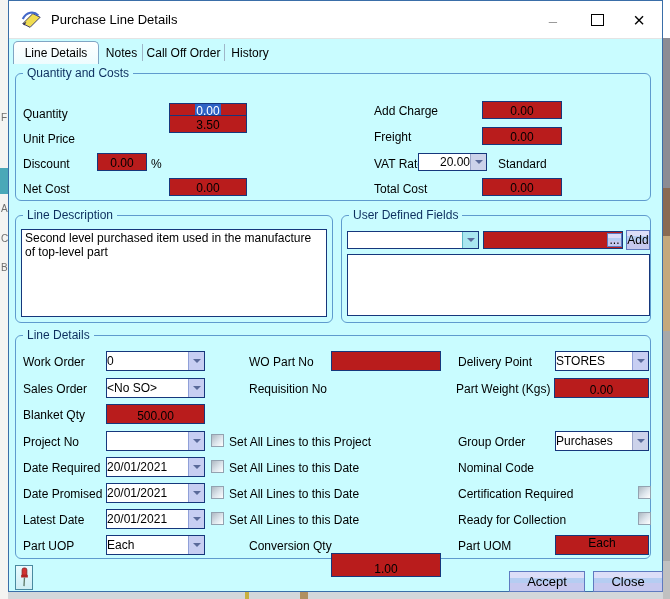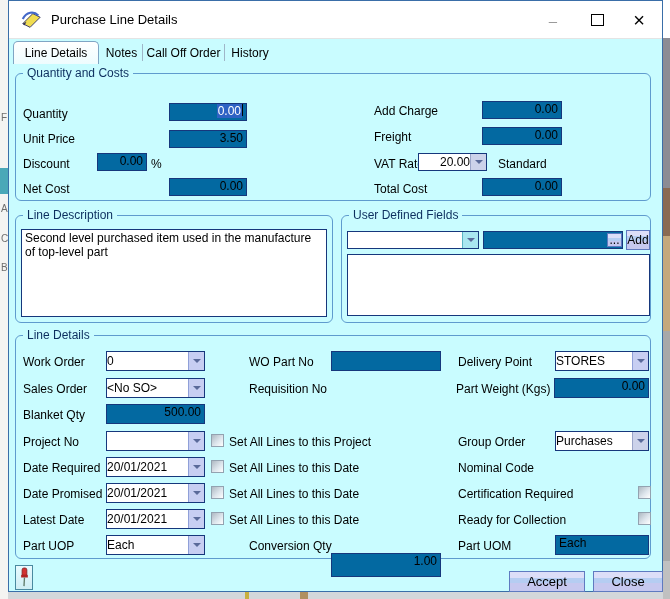--- a/index.html
+++ b/index.html
@@ -30,21 +30,21 @@
   .tab{position:absolute;display:flex;align-items:center;justify-content:center;font-size:12px;color:#000;box-sizing:border-box;}
   .tab.active{left:4px;top:40px;width:86px;height:23px;background:linear-gradient(#ffffff,#eefcfe);border:1px solid #7fa5c4;border-bottom:none;border-radius:5px 5px 0 0;z-index:2;}
   .tab.inactive{top:43px;height:17px;}
   .tab.sep{border-right:1px solid #9fb6c8;}
 
   
   .gbox{position:absolute;border:1px solid #5f9bce;border-radius:6px;box-sizing:border-box;}
   .legend{position:absolute;font-size:12px;color:#0d2f5f;background:#c9fcff;padding:0 4px;white-space:nowrap;}
 
   .lbl{position:absolute;font-size:12px;color:#000;white-space:nowrap;}
-  .inp{position:absolute;height:18px;background:#0369a1;border:1px solid #16377c;box-sizing:border-box;display:flex;align-items:flex-start;padding:0 3px;font-size:12px;color:#000;}
+  .inp{position:absolute;height:18px;background:#b91c1c;border:1px solid #16377c;box-sizing:border-box;display:flex;align-items:center;padding:0 3px;font-size:12px;color:#000;flex-direction:column;}
   .inp.num{justify-content:flex-end;}
   .selval{background:#2e62c4;color:#fff;padding:0 1px;}
   .caret{width:1px;height:12px;background:#000;margin-left:0px;}
 
   .combo{position:absolute;height:18px;background:#fff;border:1px solid #16377c;box-sizing:border-box;display:flex;}
   .combo .val{flex:1;font-size:12px;color:#000;display:flex;align-items:center;padding:0 0;overflow:hidden;white-space:nowrap;}
   .combo .val.num{justify-content:flex-end;}
   .combo .cbtn{width:15px;background:#c7cef2;border-left:1px solid #8f9fd8;display:flex;align-items:center;justify-content:center;}
   .combo.cyanarrow .cbtn{background:#a9e6f0;border-left:1px solid #5ab4c4;}
   .combo.grayarrow .cbtn{background:#ccd2ea;border-left:1px solid #9aa4c8;}
@@ -108,21 +108,21 @@
     <div class="gbox" style="left:6px;top:72px;width:636px;height:128px"></div>
     <span class="legend" style="left:14px;top:65px">Quantity and Costs</span>
 
     <span class="lbl" style="left:14px;top:106px">Quantity</span>
     <div class="inp num" style="left:160px;top:102px;width:78px">
       <span class="selval">0.00</span>
         <span class="caret"></span>
     </div>
 
     <span class="lbl" style="left:14px;top:131px">Unit Price</span>
-    <div class="inp num" style="left:160px;top:129px;width:78px">3.50</div>
+    <div class="inp num" style="left:160px;top:114px;width:78px">3.50</div>
 
     <span class="lbl" style="left:14px;top:156px">Discount</span>
     <div class="inp num" style="left:88px;top:152px;width:50px">0.00</div>
     <span class="lbl" style="left:142px;top:156px">%</span>
 
     <span class="lbl" style="left:14px;top:181px">Net Cost</span>
     <div class="inp num" style="left:160px;top:177px;width:78px">0.00</div>
 
     <span class="lbl" style="left:365px;top:103px">Add Charge</span>
     <div class="inp num" style="left:473px;top:100px;width:80px">0.00</div>

